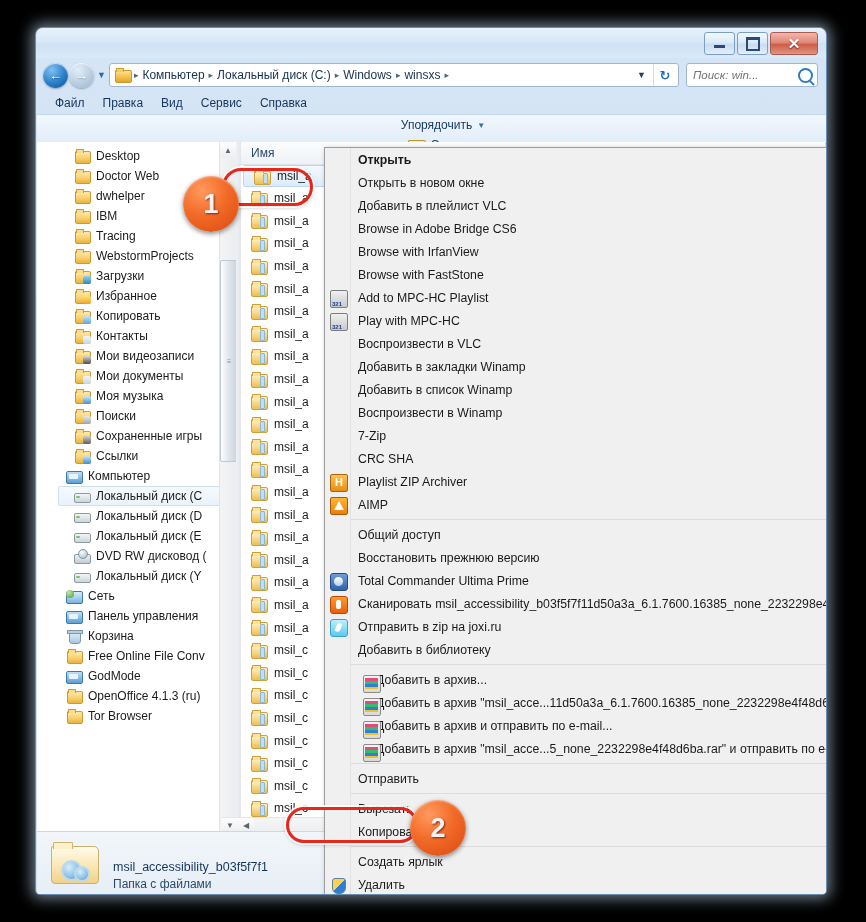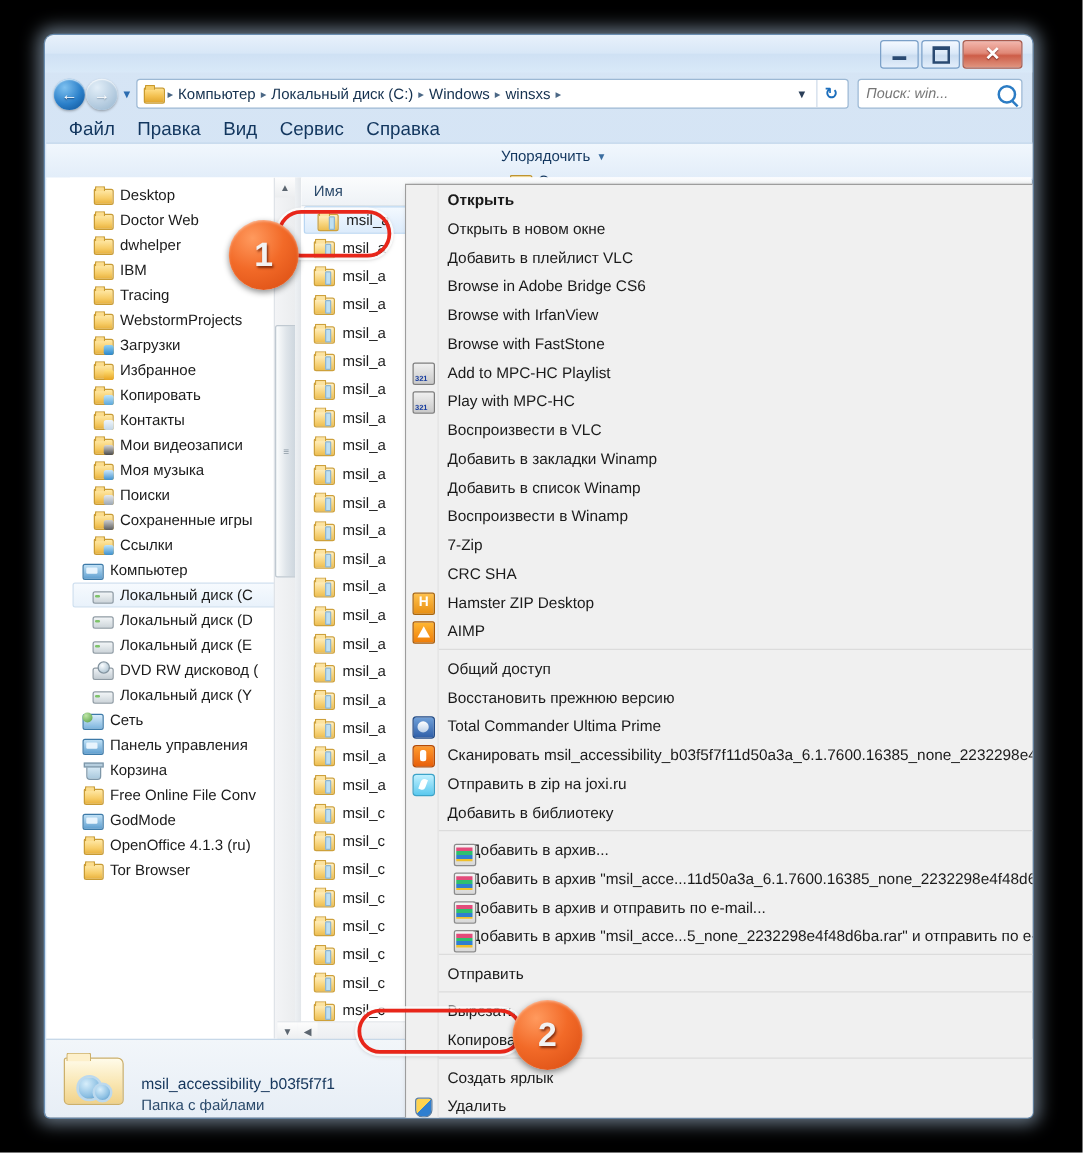--- a/index.html
+++ b/index.html
@@ -54,21 +54,21 @@
              margin-right:8px;display:flex;align-items:center;padding:0 4px;}
   #searchbox input{border:0;outline:0;width:95px;font-style:italic;color:#8d8d8d;font-size:11.5px;
                    font-family:"Liberation Sans",sans-serif;background:transparent;}
   .maglass{width:11px;height:11px;border:2px solid #2b7cc4;border-radius:50%;position:relative;margin-left:auto;}
   .maglass:after{content:"";position:absolute;right:-4px;bottom:-3px;width:6px;height:2px;background:#2b7cc4;
                  transform:rotate(45deg);}
 
   
   #menubar{position:absolute;left:0;top:64px;width:100%;height:22px;display:flex;align-items:center;
            padding-left:10px;gap:0;}
-  .mbi{padding:2px 9px;color:#12365e;font-size:15px;}
+  .mbi{padding:2px 9px;color:#12365e;font-size:12px;}
 
   
   #toolbar{position:absolute;left:1px;top:86px;width:788px;height:28px;display:flex;align-items:center;
            background:linear-gradient(180deg,#f1f7fd 0%,#e2edf9 100%);
            border-top:1px solid #c4d8ec;border-bottom:1px solid #b6cde4;padding-left:12px;gap:0;flex-direction:column;}
   .tbi{display:flex;align-items:center;gap:5px;padding:3px 10px;color:#13375f;font-size:12px;white-space:nowrap;}
   .caret{font-size:8px;color:#3a6da0;}
   .tbfolder{width:17px;height:14px;position:relative;}
   .tbfolder:before{content:"";position:absolute;left:0;top:2px;width:16px;height:12px;border-radius:1px 2px 2px 2px;
      background:linear-gradient(180deg,#ffe9a8 0%,#f6c95f 60%,#e3aa35 100%);border:1px solid #bf9430;}
@@ -338,20 +338,26 @@
             <span>Контакты</span>
           </div>
           <div class="trow">
             <span class="ic folder">
               <span class="badge b-vid"></span>
             </span>
             <span>Мои видеозаписи</span>
           </div>
           <div class="trow">
             <span class="ic folder">
+              <span class="badge b-doc"></span>
+            </span>
+            <span>Мои документы</span>
+          </div>
+          <div class="trow">
+            <span class="ic folder">
               <span class="badge b-music"></span>
             </span>
             <span>Моя музыка</span>
           </div>
           <div class="trow">
             <span class="ic folder">
               <span class="badge b-search"></span>
             </span>
             <span>Поиски</span>
           </div>
@@ -672,21 +678,21 @@
           <span>Воспроизвести в Winamp</span>
         </div>
         <div class="ci">
           <span>7-Zip</span>
         </div>
         <div class="ci">
           <span>CRC SHA</span>
         </div>
         <div class="ci">
           <span class="cicon ic-ham"></span>
-          <span>Hamster ZIP Desktop</span>
+          <span>Playlist ZIP Archiver</span>
         </div>
         <div class="ci">
           <span class="cicon ic-aimp"></span>
           <span>AIMP</span>
         </div>
         <div class="cisep"></div>
         <div class="ci">
           <span>Общий доступ</span>
         </div>
         <div class="ci">

